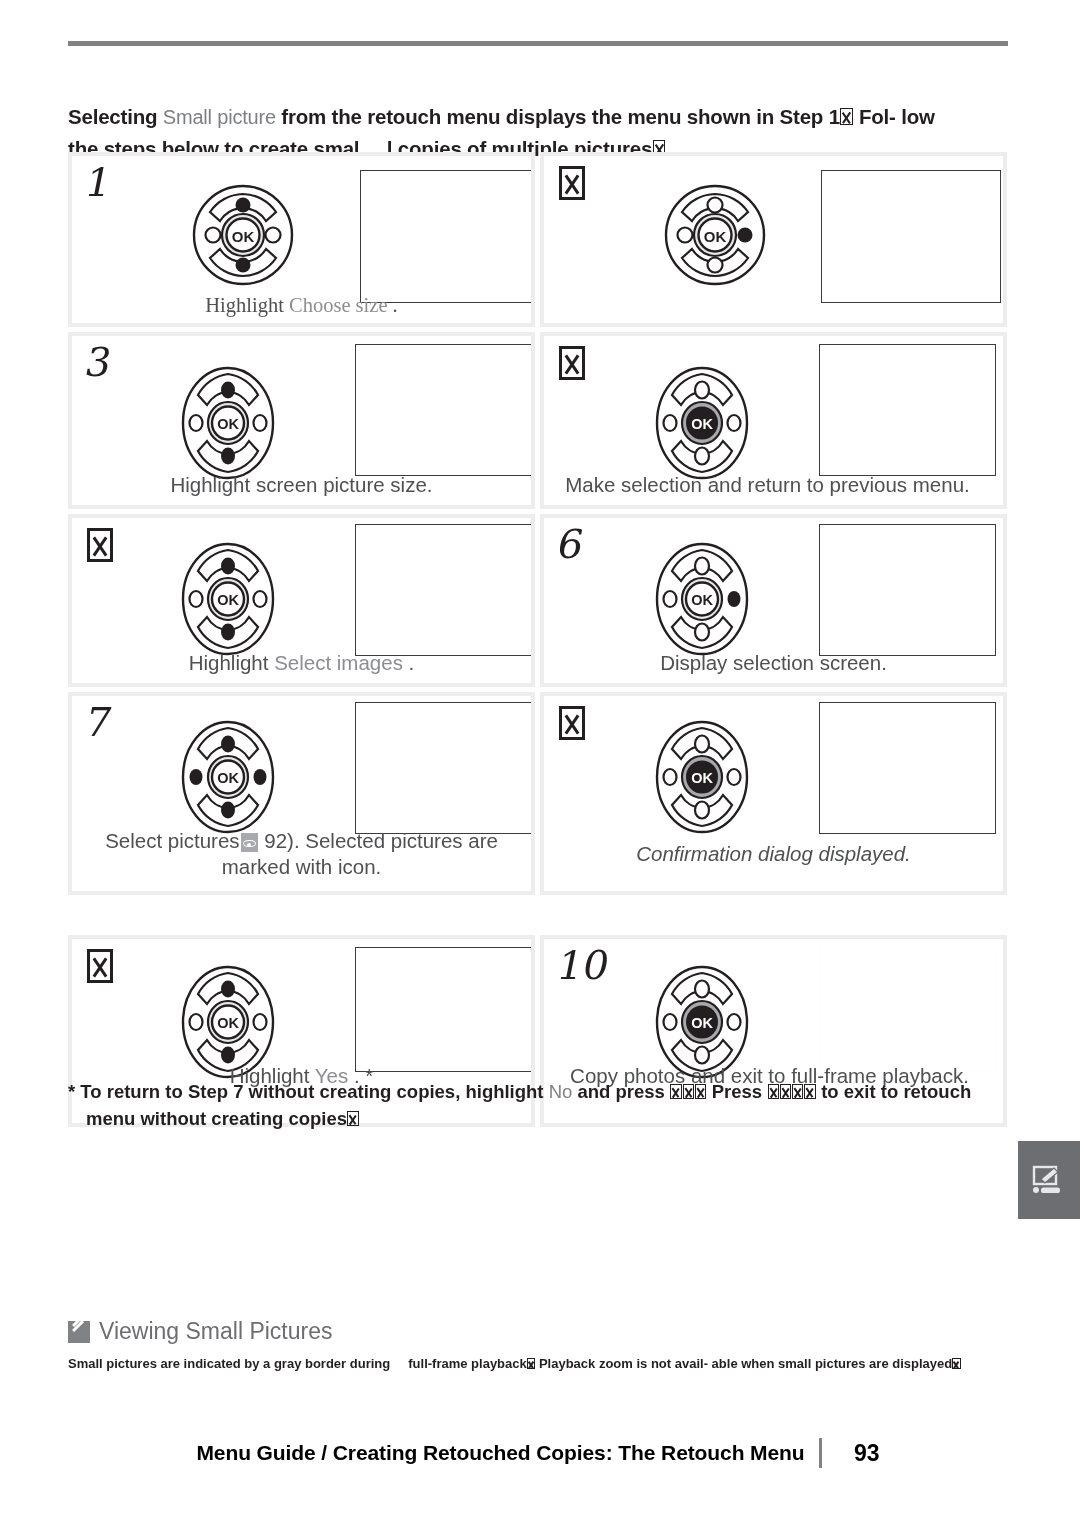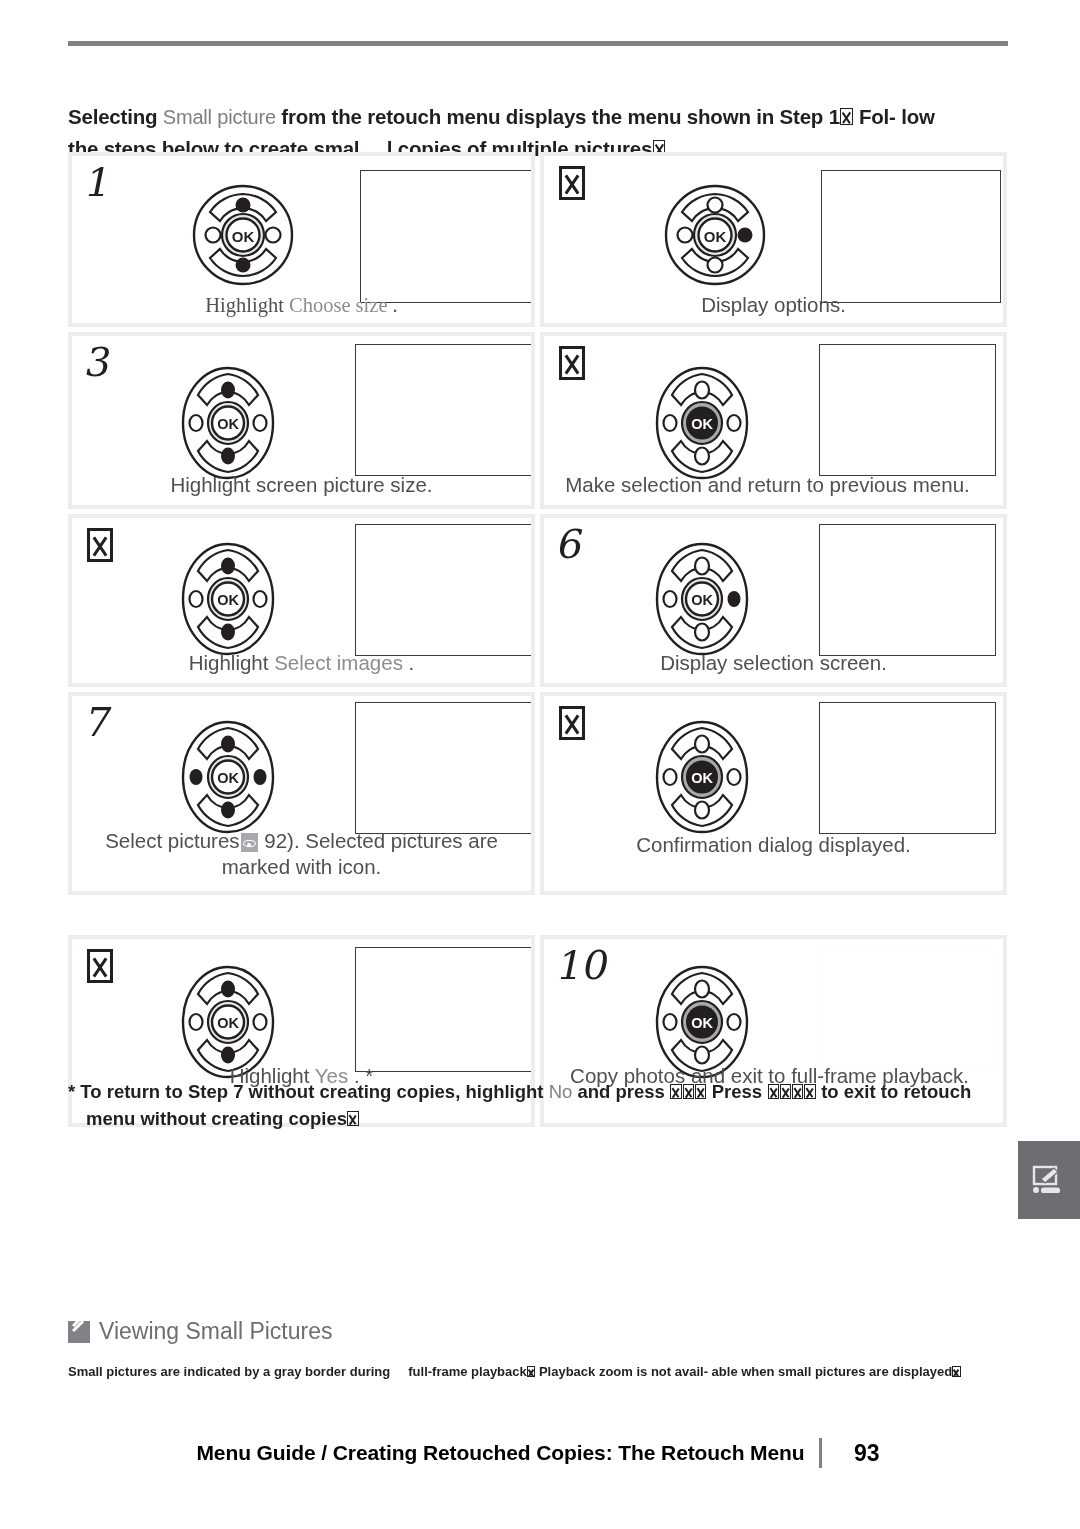--- a/index.html
+++ b/index.html
@@ -144,21 +144,21 @@
     position:absolute;left:14px;top:24px;width:34px;height:30px;
   }
 
   
   .note{
     position:absolute;left:68px;top:1318px;width:940px;
   }
   .note-head{
     display:flex;align-items:center;gap:9px;
     font-size:23px;color:#6d6e71;
-    margin-bottom:13px;
+    margin-bottom:5px;
   }
   .note-head .pencil-box{
     width:22px;height:22px;background:#808285;position:relative;flex:0 0 auto;
   }
   .note-head .pencil-box::before{
     content:"";position:absolute;left:4px;top:4px;width:14px;height:3px;
     background:#ffffff;transform:rotate(-45deg);transform-origin:left top;
   }
   .note-head .pencil-box::after{
     content:"";position:absolute;left:4px;top:9px;width:14px;height:3px;
@@ -229,21 +229,20 @@
           <circle cx="53" cy="53" r="21" fill="#e6e7e8" stroke="#231f20" stroke-width="2.2"></circle>
           <circle cx="53" cy="53" r="16.5" fill="#fff" stroke="#231f20" stroke-width="2.4"></circle>
           <text x="53" y="59.5" text-anchor="middle" font-family="'Liberation Sans',sans-serif" font-size="15" font-weight="bold" fill="#231f20">OK</text>
           <circle cx="53" cy="23" r="7.5" fill="#fff" stroke="#231f20" stroke-width="2.2"></circle>
           <circle cx="53" cy="83" r="7.5" fill="#fff" stroke="#231f20" stroke-width="2.2"></circle>
           <circle cx="23" cy="53" r="7.5" fill="#fff" stroke="#231f20" stroke-width="2.2"></circle>
           <circle cx="83" cy="53" r="7.5" fill="#231f20"></circle>
         </svg>
       </div>
       <div class="screen" style="left:277px;top:14px;width:180px;height:133px;"></div>
-      <div class="cap" style="top:136px;">Display options.</div>
     </div>
   </div>
 
   <div class="step-row r2">
 
     <div class="step-cell">
       <div class="step-num">3</div>
       <div class="selector" style="left:106px;">
         <svg width="100" height="118" viewBox="0 0 100 118">
           <ellipse cx="50" cy="59" rx="45" ry="55" fill="#fff" stroke="#231f20" stroke-width="2.4"></ellipse>
@@ -369,21 +368,21 @@
           <ellipse cx="50" cy="59" rx="20" ry="21" fill="#a7a9ac" stroke="#231f20" stroke-width="2.2"></ellipse>
           <ellipse cx="50" cy="59" rx="16" ry="16.5" fill="#231f20"></ellipse>
           <text x="50" y="65" text-anchor="middle" font-family="'Liberation Sans',sans-serif" font-size="14.5" font-weight="bold" fill="#ffffff">OK</text>
           <ellipse cx="50" cy="26" rx="7" ry="8.5" fill="#fff" stroke="#231f20" stroke-width="2.2"></ellipse>
           <ellipse cx="50" cy="92" rx="7" ry="8.5" fill="#fff" stroke="#231f20" stroke-width="2.2"></ellipse>
           <ellipse cx="18" cy="59" rx="6.5" ry="8" fill="#fff" stroke="#231f20" stroke-width="2.2"></ellipse>
           <ellipse cx="82" cy="59" rx="6.5" ry="8" fill="#fff" stroke="#231f20" stroke-width="2.2"></ellipse>
         </svg>
       </div>
       <div class="screen" style="left:275px;top:6px;width:177px;height:132px;"></div>
-      <div class="cap" style="top:136px;">Confirmation dialog displayed.</div>
+      <div class="cap" style="top:145px;font-style:italic;">Confirmation dialog displayed.</div>
     </div>
   </div>
 
   <div class="step-row r5">
 
     <div class="step-cell">
       <div class="step-num">
         <span class="box-glyph"></span>
       </div>
       <div class="selector" style="left:106px;top:24px;">

